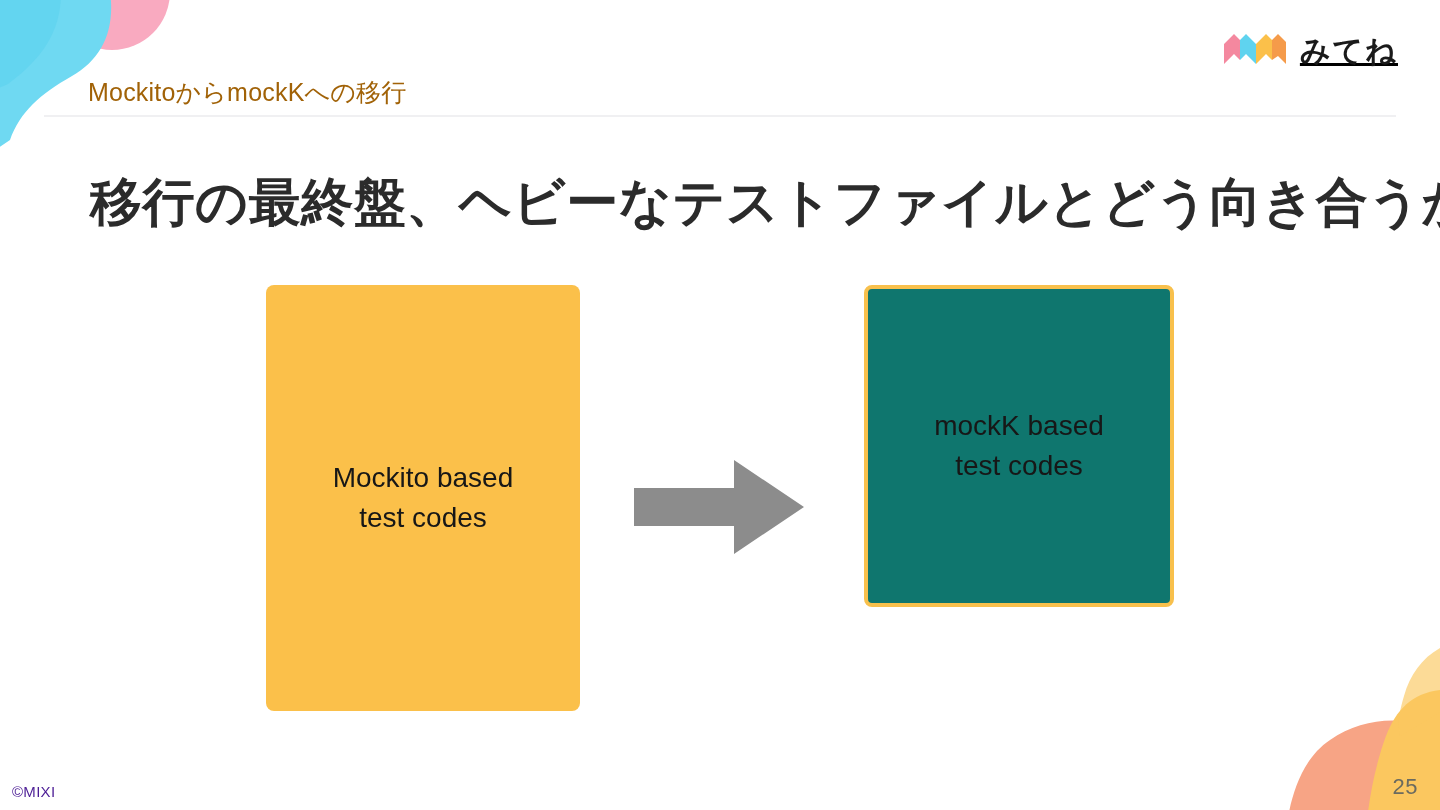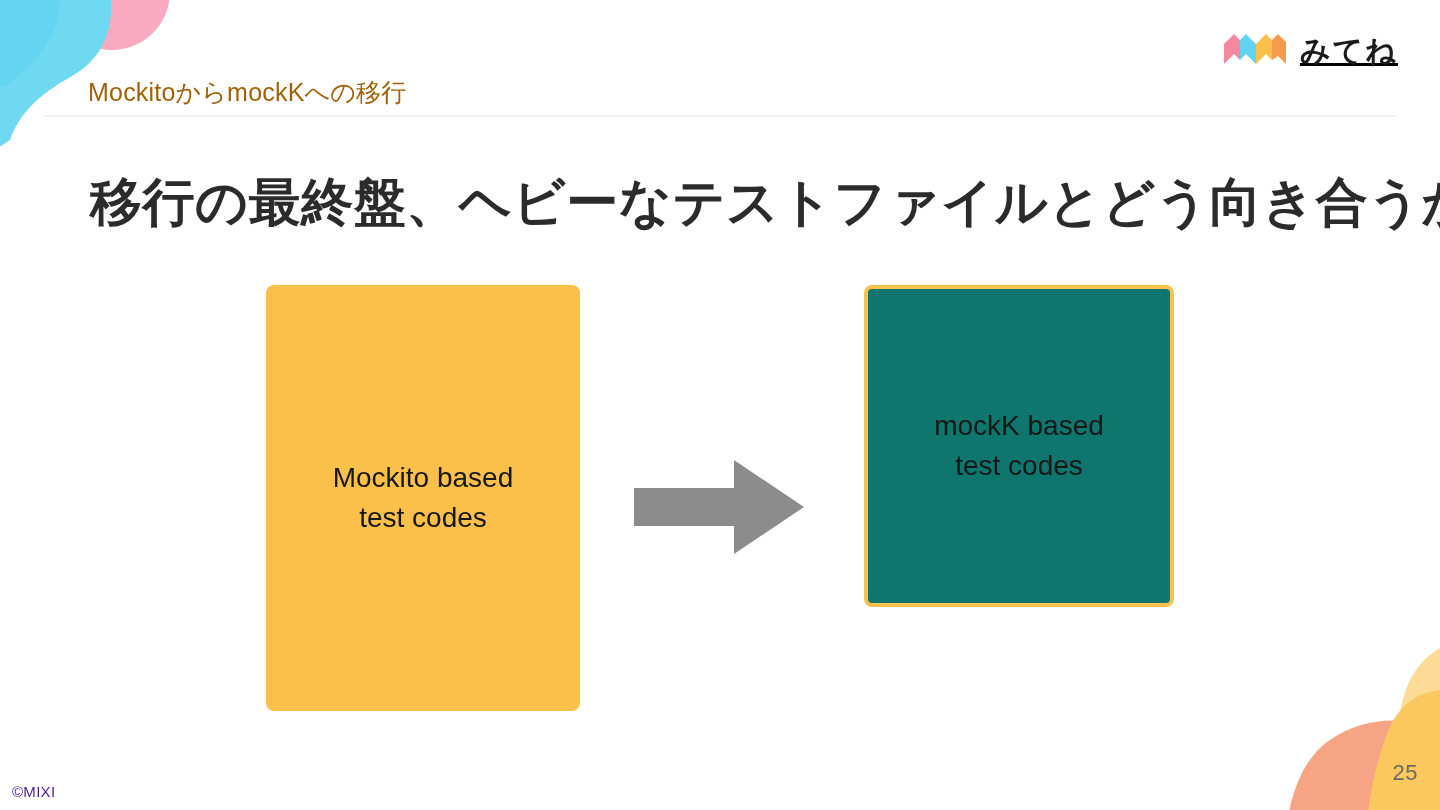--- a/index.html
+++ b/index.html
@@ -124,21 +124,21 @@
     position: absolute;
     left: 12px;
     bottom: 10px;
     font-size: 15px;
     color: #4c1d95;
     letter-spacing: 0.3px;
   }
   .page-number {
     position: absolute;
     right: 22px;
-    bottom: 24px;
+    bottom: 10px;
     font-size: 22px;
     color: #6b6b5f;
     letter-spacing: 0.5px;
   }
 </style>
 </head>
 <body>
 
 <div id="slide">
 

